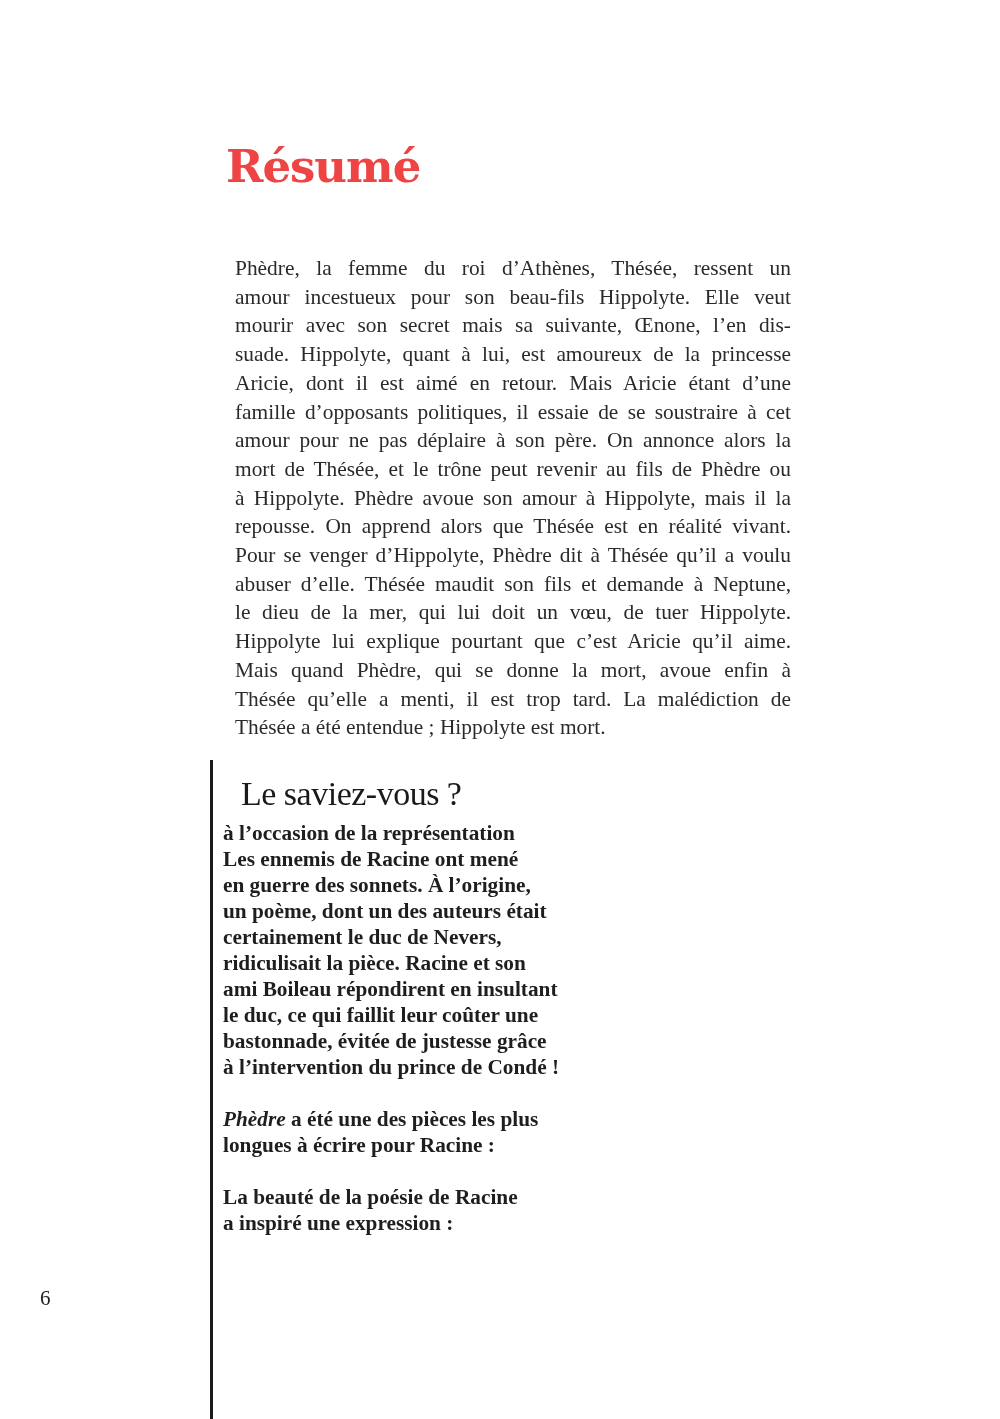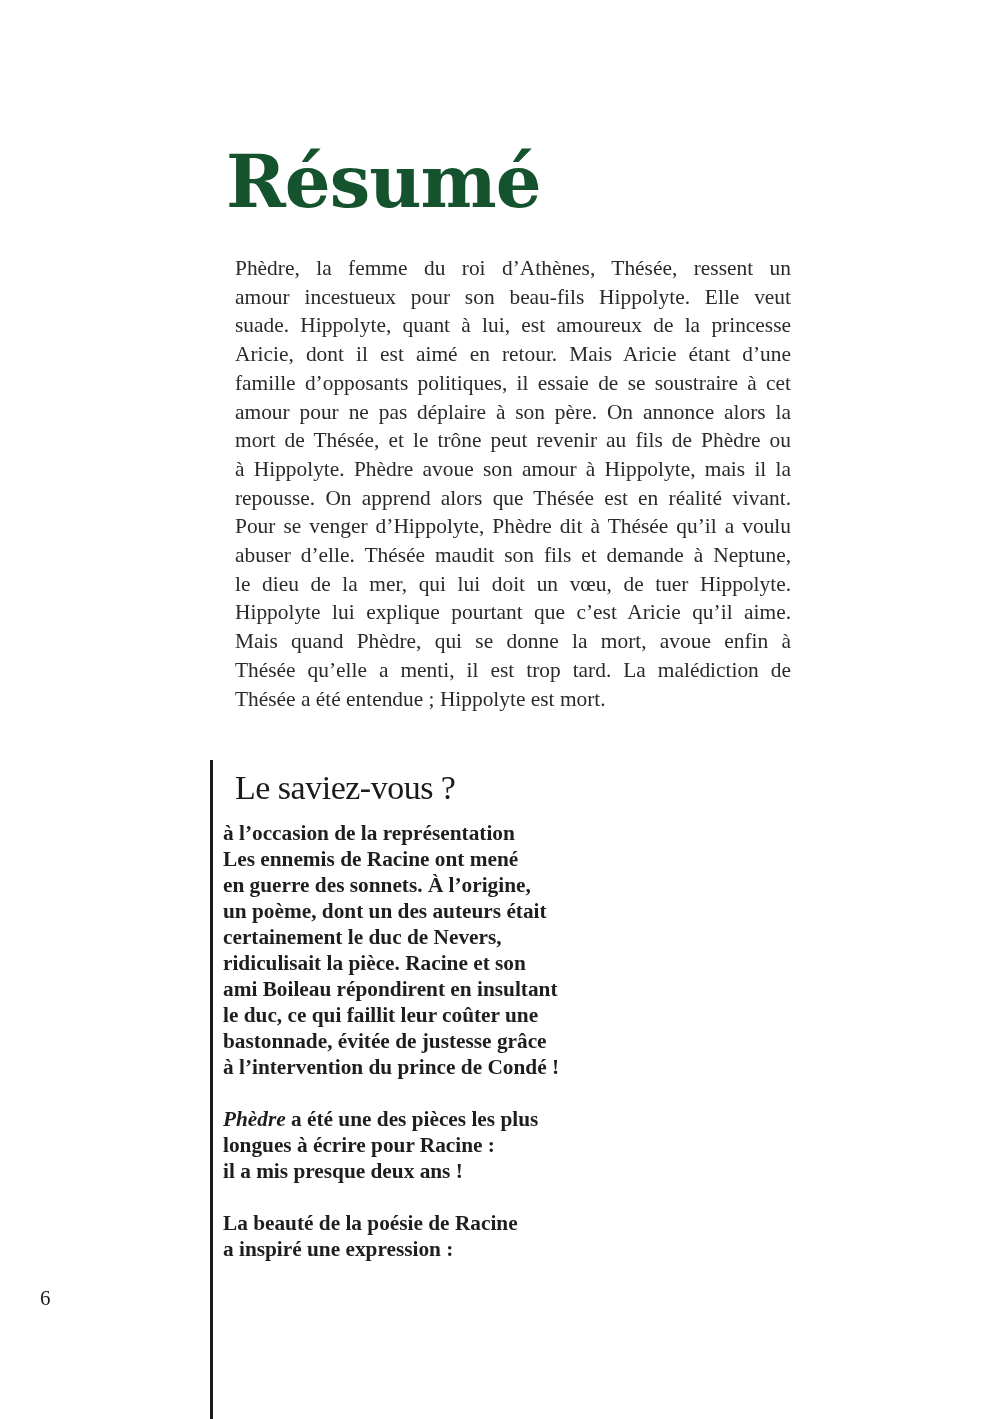--- a/index.html
+++ b/index.html
@@ -15,23 +15,23 @@
       color: #1e1e1e;
       font-family: "Liberation Serif", "DejaVu Serif", serif;
     }
     .title {
       position: absolute;
       left: 226px;
       top: 142px;
       margin: 0;
       font-family: "DejaVu Serif", "Liberation Serif", serif;
       font-weight: bold;
-      font-size: 72px;
+      font-size: 45px;
       letter-spacing: -1px;
-      color: #14532d;
+      color: #ef4444;
       line-height: 1.1;
     }
     .summary {
       position: absolute;
       left: 226px;
       top: 245px;
       width: 556px;
       margin: 9px;
       font-size: 21.4px;
       line-height: 28.7px;
@@ -52,21 +52,21 @@
       left: 210px;
       top: 760px;
       width: 3px;
       height: 659px;
       background: #1a1a1a;
     }
     .box-title {
       position: absolute;
       left: 223px;
       top: 757px;
-      margin: 12px;
+      margin: 18px;
       font-family: "Liberation Serif", "DejaVu Serif", serif;
       font-size: 34px;
       font-weight: normal;
       color: #1a1a1a;
       letter-spacing: -0.5px;
     }
     .facts {
       position: absolute;
       left: 223px;
       top: 820px;
@@ -96,20 +96,21 @@
     }
   </style>
 </head>
 <body>
 
 <h1 class="title">Résumé</h1>
 
 <div class="summary" id="summary">
     <span class="line">Phèdre, la femme du roi d’Athènes, Thésée, ressent un</span>
     <span class="line">amour incestueux pour son beau-fils Hippolyte. Elle veut</span>
+    <span class="line">mourir avec son secret mais sa suivante, Œnone, l’en dis-</span>
     <span class="line">suade. Hippolyte, quant à lui, est amoureux de la princesse</span>
     <span class="line">Aricie, dont il est aimé en retour. Mais Aricie étant d’une</span>
     <span class="line">famille d’opposants politiques, il essaie de se soustraire à cet</span>
     <span class="line">amour pour ne pas déplaire à son père. On annonce alors la</span>
     <span class="line">mort de Thésée, et le trône peut revenir au fils de Phèdre ou</span>
     <span class="line">à Hippolyte. Phèdre avoue son amour à Hippolyte, mais il la</span>
     <span class="line">repousse. On apprend alors que Thésée est en réalité vivant.</span>
     <span class="line">Pour se venger d’Hippolyte, Phèdre dit à Thésée qu’il a voulu</span>
     <span class="line">abuser d’elle. Thésée maudit son fils et demande à Neptune,</span>
     <span class="line">le dieu de la mer, qui lui doit un vœu, de tuer Hippolyte.</span>
@@ -132,21 +133,20 @@
       <span class="l">certainement le duc de Nevers,</span>
       <span class="l">ridiculisait la pièce. Racine et son</span>
       <span class="l">ami Boileau répondirent en insultant</span>
       <span class="l">le duc, ce qui faillit leur coûter une</span>
       <span class="l">bastonnade, évitée de justesse grâce</span>
       <span class="l">à l’intervention du prince de Condé  !</span>
     </p>
     <p>
       <span class="l"><em>Phèdre</em> a été une des pièces les plus</span>
       <span class="l">longues à écrire pour Racine  :</span>
-      <span class="l">il a mis presque deux ans  !</span>
     </p>
     <p>
       <span class="l">La beauté de la poésie de Racine</span>
       <span class="l">a inspiré une expression :</span>
     </p>
   </div>
 
 <div class="page-number">6</div>
 
 </body></html>

